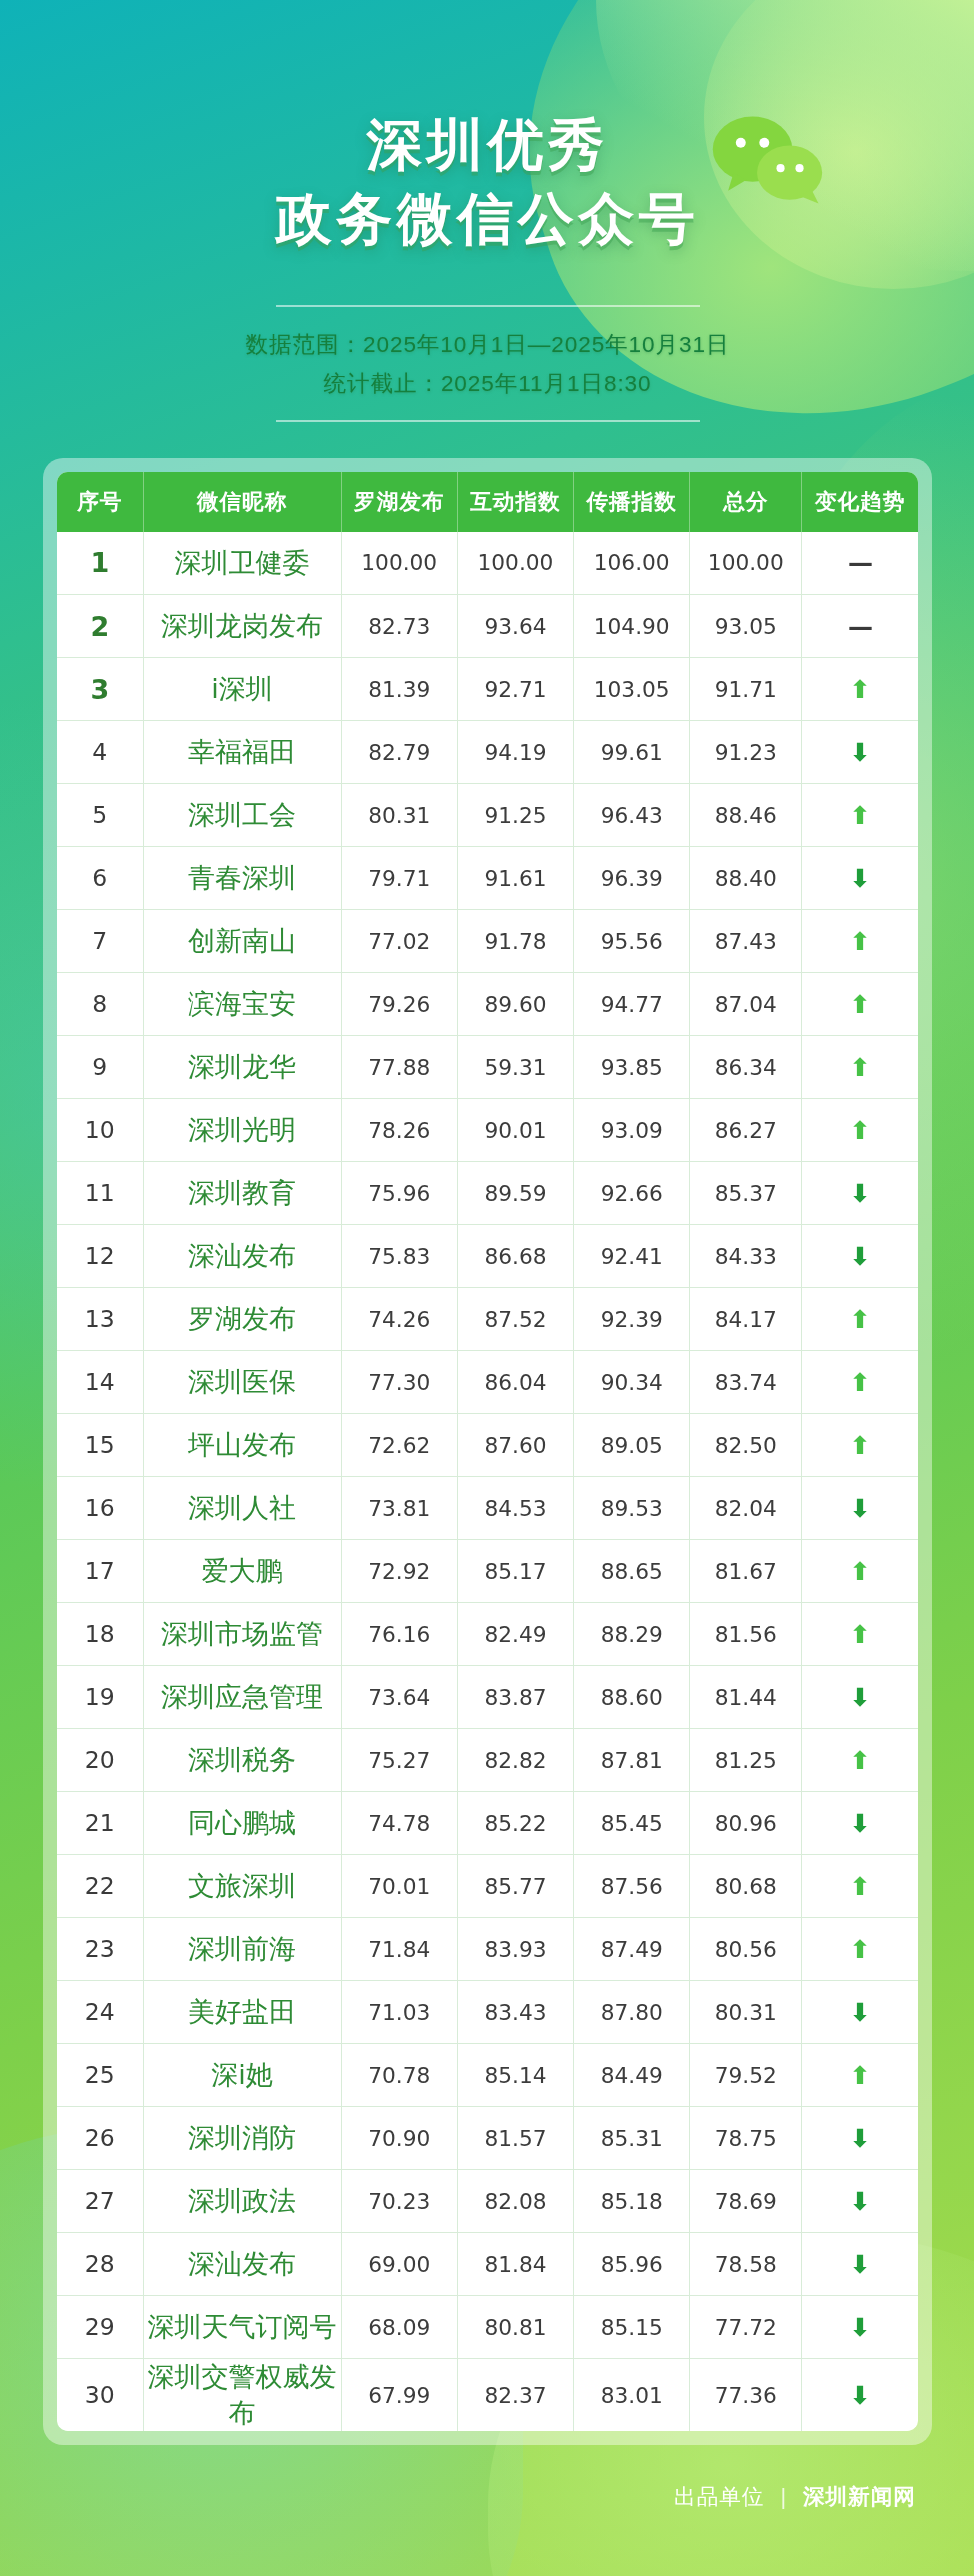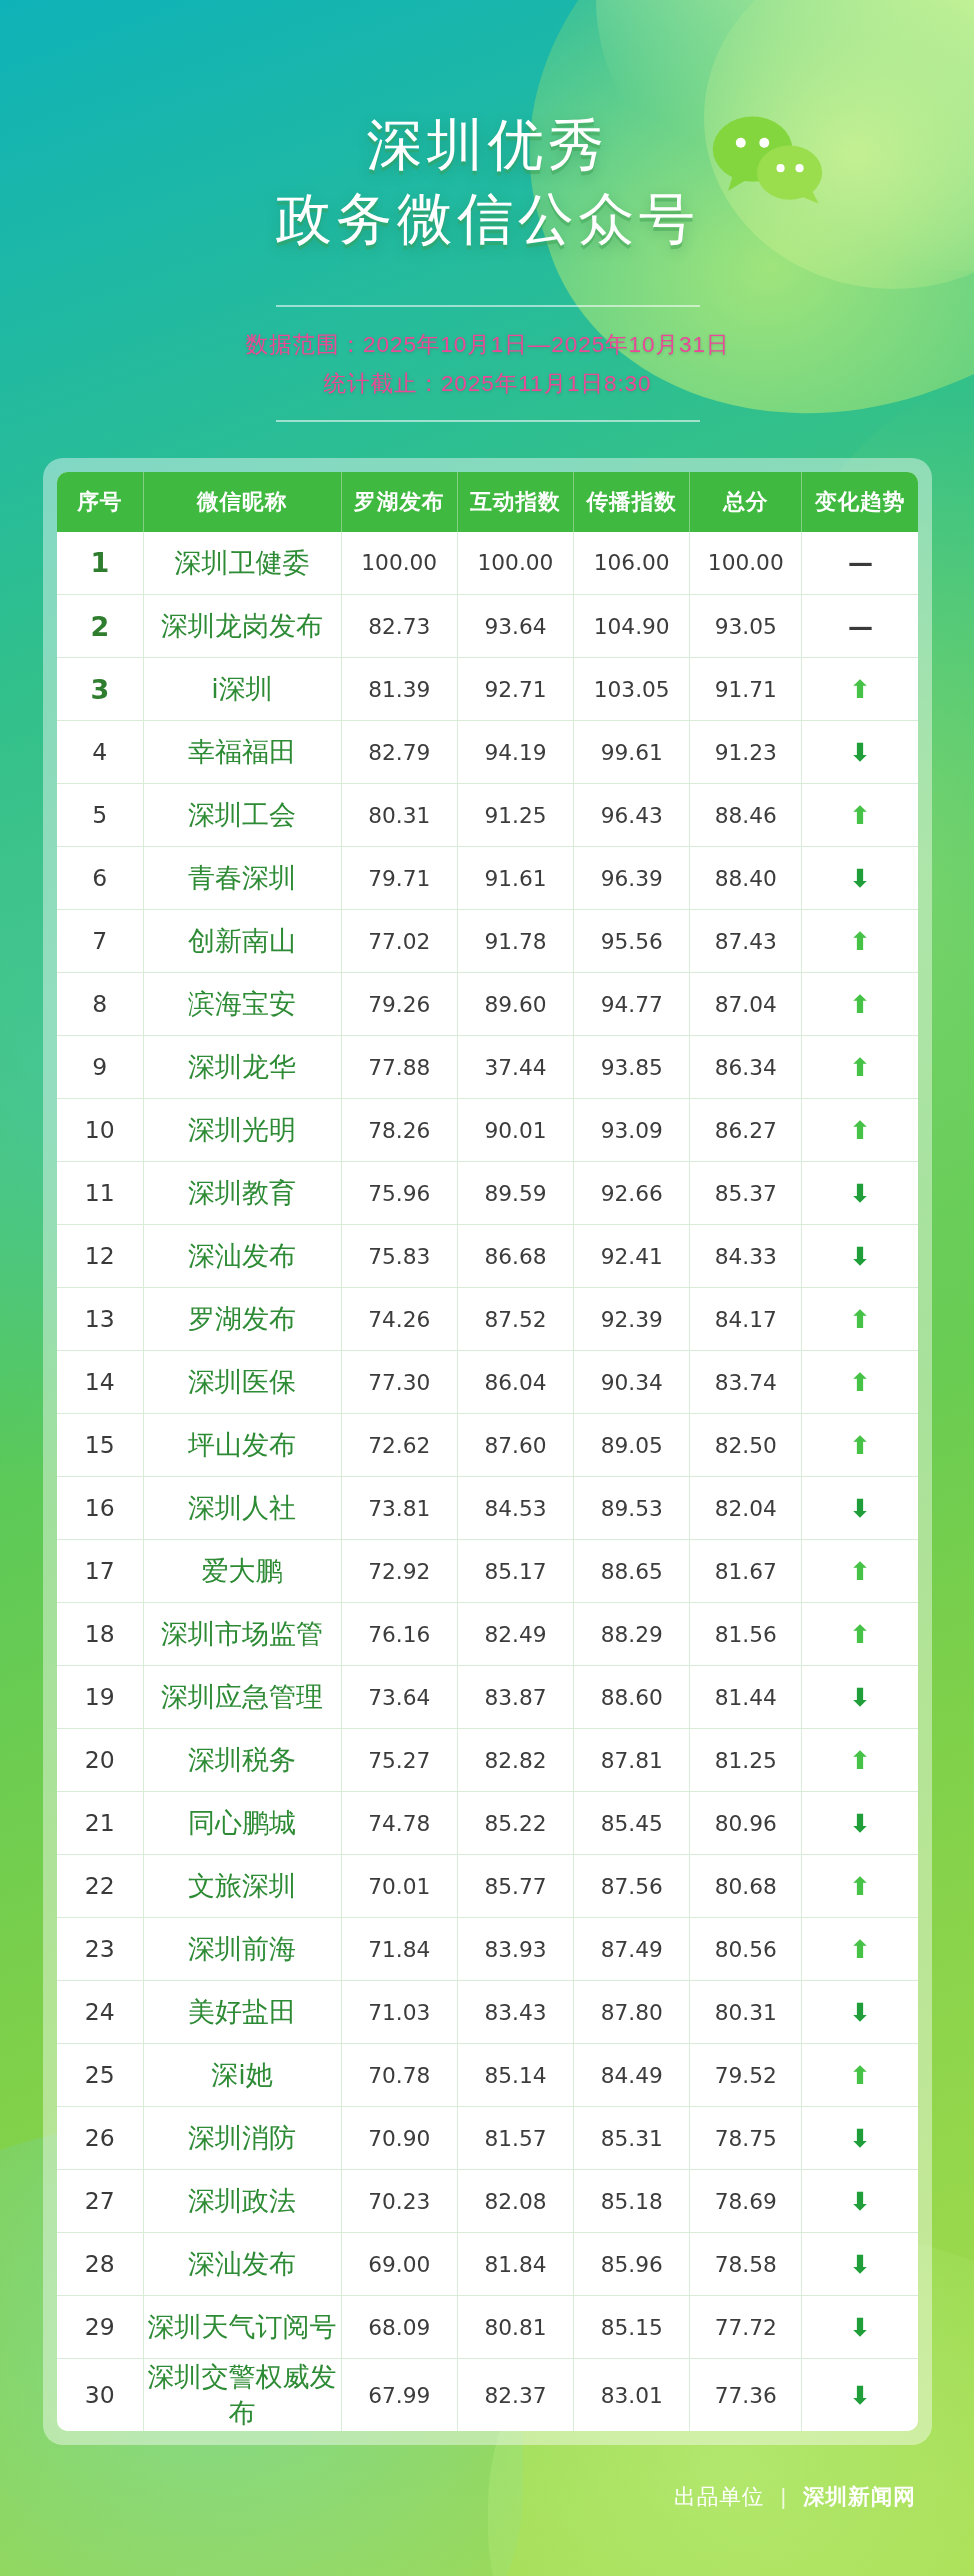--- a/index.html
+++ b/index.html
@@ -75,37 +75,37 @@
     padding-top: 108px;
     text-align: center;
     position: relative;
   }
   .title-wrap {
     display: inline-block;
     position: relative;
   }
   .title-line {
     font-family: "DejaVu Sans", "Liberation Sans", sans-serif;
-    font-weight: normal;
+    font-weight: bold;
     font-size: 56px;
     letter-spacing: 4.5px;
     color: #ffffff;
     line-height: 1.32;
     text-shadow: 0 3.6px 0 rgba(60,160,80,0.45), 0 5.4px 12.6px rgba(30,110,60,0.35);
   }
   .wechat-logo {
     position: absolute;
     right: -125px;
     top: 5.4px;
     width: 114px;
     height: 94px;
   }
   .meta {
     margin-top: 49px;
-    color: #ec4899;
+    color: #15803d;
     font-size: 22.6px;
     line-height: 1.75;
     letter-spacing: 0.9px;
     text-shadow: 0 0.9px 2.7px rgba(40,120,70,0.35);
   }
   .rule {
     width: 424px;
     height: 1.8px;
     margin: 16.2px auto 0;
     background: rgba(255,255,255,0.55);
@@ -300,21 +300,21 @@
             <td class="num">79.26</td>
             <td class="num">89.60</td>
             <td class="num">94.77</td>
             <td class="total">87.04</td>
             <td class="trend"><span class="arrow-up">⬆</span></td>
           </tr>
           <tr>
             <td class="rank">9</td>
             <td class="name">深圳龙华</td>
             <td class="num">77.88</td>
-            <td class="num">37.44</td>
+            <td class="num">59.31</td>
             <td class="num">93.85</td>
             <td class="total">86.34</td>
             <td class="trend"><span class="arrow-up">⬆</span></td>
           </tr>
           <tr>
             <td class="rank">10</td>
             <td class="name">深圳光明</td>
             <td class="num">78.26</td>
             <td class="num">90.01</td>
             <td class="num">93.09</td>

